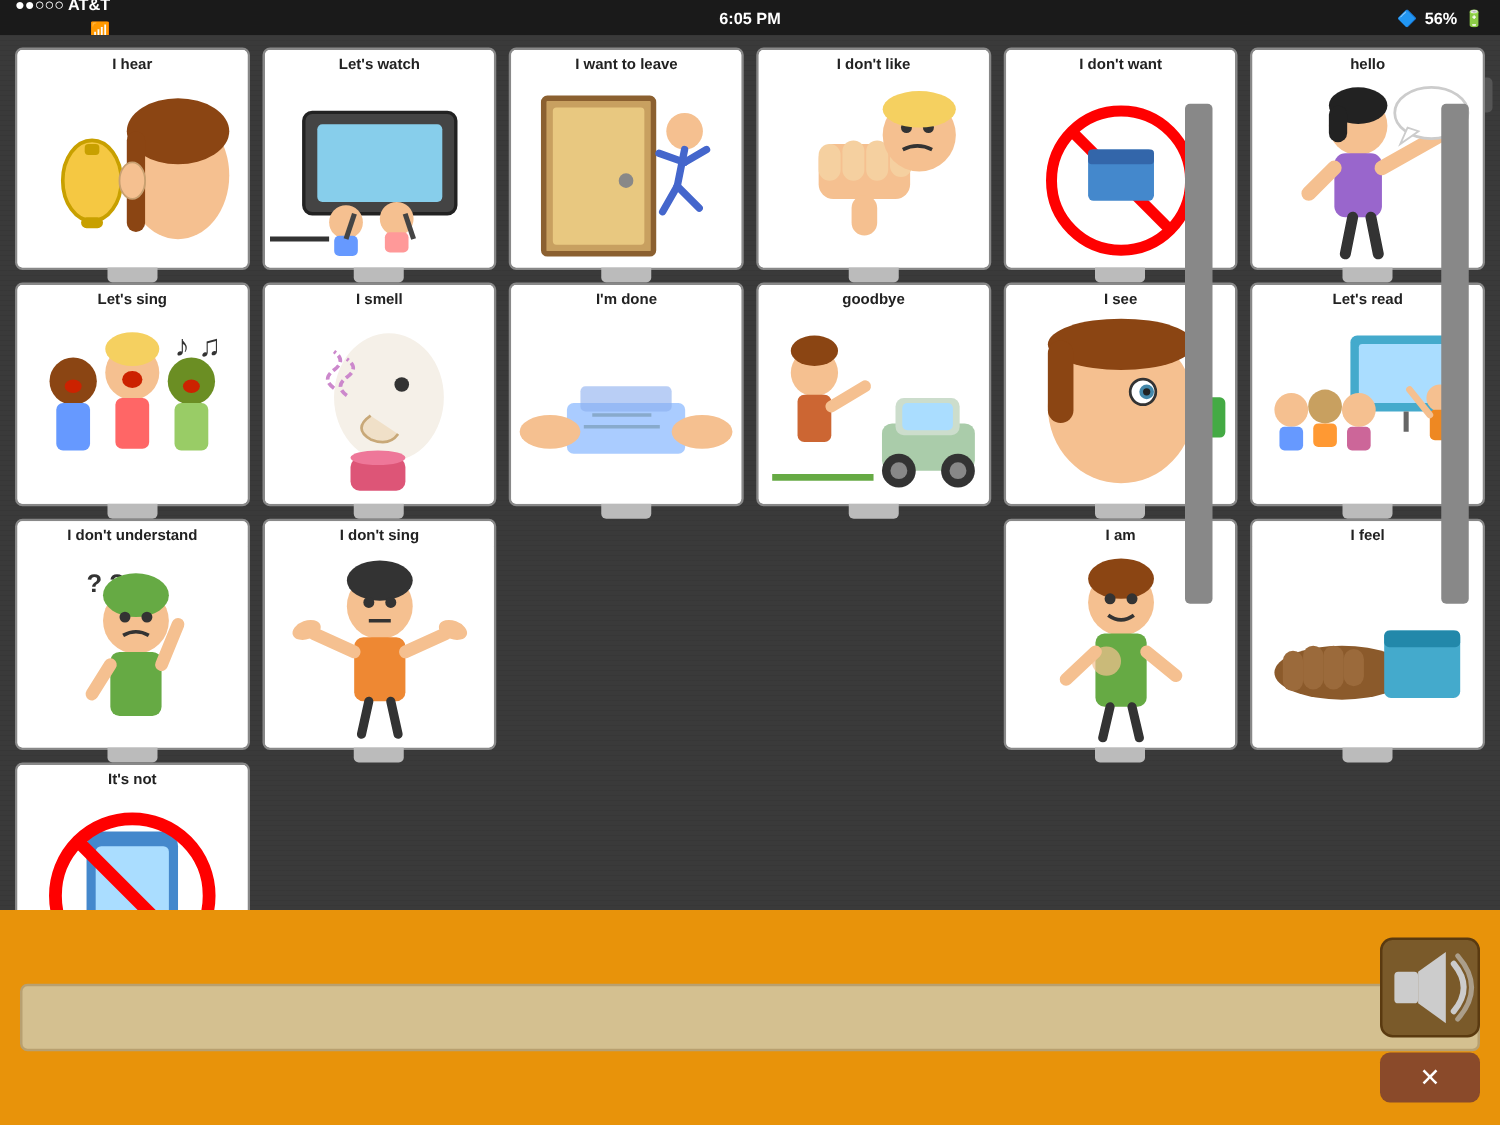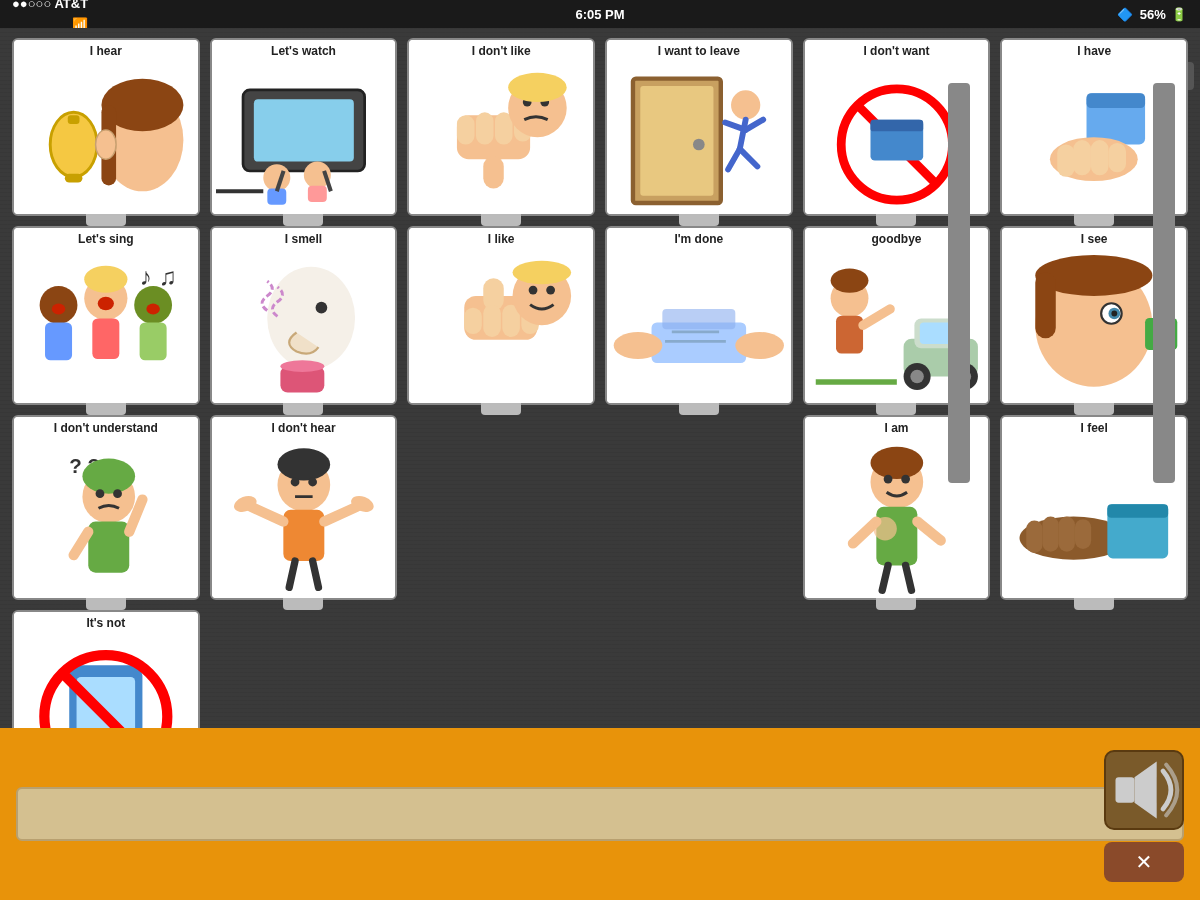--- a/index.html
+++ b/index.html
@@ -269,44 +269,20 @@
 
           <line x1="50" y1="75" x2="45" y2="90" stroke="#444" stroke-width="3"></line>
           <line x1="80" y1="75" x2="85" y2="90" stroke="#444" stroke-width="3"></line>
           <line x1="35" y1="90" width="60" y2="90" stroke="#333" stroke-width="3"></line>
         </svg>
       </div>
       <div class="card-tab"></div>
     </div>
 
     <div class="card">
-      <div class="card-label">I don't like</div>
-      <div class="card-image">
-        <svg viewBox="0 0 120 100" xmlns="http://www.w3.org/2000/svg">
-
-          <rect x="30" y="35" width="50" height="30" rx="8" fill="#f5c090"></rect>
-          <rect x="48" y="63" width="14" height="22" rx="7" fill="#f5c090"></rect>
-
-          <rect x="30" y="35" width="12" height="20" rx="6" fill="#f5d0a0"></rect>
-          <rect x="43" y="33" width="12" height="22" rx="6" fill="#f5d0a0"></rect>
-          <rect x="56" y="33" width="12" height="22" rx="6" fill="#f5d0a0"></rect>
-          <rect x="69" y="35" width="12" height="18" rx="6" fill="#f5d0a0"></rect>
-
-          <circle cx="85" cy="30" r="20" fill="#f5c090"></circle>
-          <circle cx="78" cy="26" r="3" fill="#333"></circle>
-          <circle cx="90" cy="26" r="3" fill="#333"></circle>
-          <path d="M76 38 Q84 34 92 38" stroke="#333" stroke-width="2" fill="none"></path>
-
-          <ellipse cx="85" cy="16" rx="20" ry="10" fill="#f5d060"></ellipse>
-        </svg>
-      </div>
-      <div class="card-tab"></div>
-    </div>
-
-    <div class="card">
       <div class="card-label">I want to leave</div>
       <div class="card-image">
         <svg viewBox="0 0 120 100" xmlns="http://www.w3.org/2000/svg">
 
           <rect x="15" y="10" width="60" height="85" rx="2" fill="#c8a060" stroke="#8B6030" stroke-width="3"></rect>
           <rect x="20" y="15" width="50" height="75" rx="2" fill="#e8c880"></rect>
 
           <circle cx="60" cy="55" r="4" fill="#888"></circle>
 
           <circle cx="92" cy="28" r="10" fill="#f5c090"></circle>
@@ -314,52 +290,84 @@
           <line x1="88" y1="58" x2="80" y2="72" stroke="#4466cc" stroke-width="4" stroke-linecap="round"></line>
           <line x1="88" y1="58" x2="100" y2="70" stroke="#4466cc" stroke-width="4" stroke-linecap="round"></line>
           <line x1="92" y1="45" x2="78" y2="40" stroke="#4466cc" stroke-width="4" stroke-linecap="round"></line>
           <line x1="92" y1="45" x2="104" y2="38" stroke="#4466cc" stroke-width="4" stroke-linecap="round"></line>
         </svg>
       </div>
       <div class="card-tab"></div>
     </div>
 
     <div class="card">
+      <div class="card-label">I don't like</div>
+      <div class="card-image">
+        <svg viewBox="0 0 120 100" xmlns="http://www.w3.org/2000/svg">
+
+          <rect x="30" y="35" width="50" height="30" rx="8" fill="#f5c090"></rect>
+          <rect x="48" y="63" width="14" height="22" rx="7" fill="#f5c090"></rect>
+
+          <rect x="30" y="35" width="12" height="20" rx="6" fill="#f5d0a0"></rect>
+          <rect x="43" y="33" width="12" height="22" rx="6" fill="#f5d0a0"></rect>
+          <rect x="56" y="33" width="12" height="22" rx="6" fill="#f5d0a0"></rect>
+          <rect x="69" y="35" width="12" height="18" rx="6" fill="#f5d0a0"></rect>
+
+          <circle cx="85" cy="30" r="20" fill="#f5c090"></circle>
+          <circle cx="78" cy="26" r="3" fill="#333"></circle>
+          <circle cx="90" cy="26" r="3" fill="#333"></circle>
+          <path d="M76 38 Q84 34 92 38" stroke="#333" stroke-width="2" fill="none"></path>
+
+          <ellipse cx="85" cy="16" rx="20" ry="10" fill="#f5d060"></ellipse>
+        </svg>
+      </div>
+      <div class="card-tab"></div>
+    </div>
+
+    <div class="card">
       <div class="card-label">I don't want</div>
       <div class="card-image">
         <svg viewBox="0 0 120 100" xmlns="http://www.w3.org/2000/svg">
 
           <circle cx="60" cy="55" r="38" fill="none" stroke="red" stroke-width="6"></circle>
           <line x1="33" y1="28" x2="87" y2="82" stroke="red" stroke-width="6"></line>
 
           <rect x="42" y="38" width="36" height="28" rx="3" fill="#4488cc"></rect>
           <rect x="42" y="38" width="36" height="8" rx="2" fill="#3366aa"></rect>
         </svg>
       </div>
       <div class="card-tab"></div>
     </div>
 
-
-    <div class="card">
-      <div class="card-label">I have</div>
-      <div class="card-image">
-        <svg viewBox="0 0 120 100" xmlns="http://www.w3.org/2000/svg">
-
-          <rect x="55" y="20" width="40" height="35" rx="4" fill="#66aaee"></rect>
-          <rect x="55" y="20" width="40" height="10" rx="3" fill="#4488cc"></rect>
-
-          <ellipse cx="60" cy="65" rx="30" ry="15" fill="#f5c090"></ellipse>
-          <rect x="35" y="55" width="12" height="22" rx="6" fill="#f5d0a0"></rect>
-          <rect x="46" y="52" width="12" height="24" rx="6" fill="#f5d0a0"></rect>
-          <rect x="58" y="52" width="12" height="24" rx="6" fill="#f5d0a0"></rect>
-          <rect x="70" y="54" width="12" height="20" rx="6" fill="#f5d0a0"></rect>
-        </svg>
-      </div>
-      <div class="card-tab"></div>
-    </div>
+    <div class="card">
+      <div class="card-label">hello</div>
+      <div class="card-image">
+        <svg viewBox="0 0 120 100" xmlns="http://www.w3.org/2000/svg">
+
+          <circle cx="55" cy="25" r="16" fill="#f5c090"></circle>
+
+          <ellipse cx="55" cy="14" rx="16" ry="10" fill="#222"></ellipse>
+          <rect x="39" y="14" width="10" height="20" rx="5" fill="#222"></rect>
+
+          <rect x="42" y="40" width="26" height="35" rx="6" fill="#9966cc"></rect>
+
+          <line x1="68" y1="48" x2="100" y2="30" stroke="#f5c090" stroke-width="8" stroke-linecap="round"></line>
+
+          <line x1="42" y1="48" x2="28" y2="62" stroke="#f5c090" stroke-width="8" stroke-linecap="round"></line>
+
+          <line x1="52" y1="75" x2="48" y2="95" stroke="#333" stroke-width="6" stroke-linecap="round"></line>
+          <line x1="62" y1="75" x2="66" y2="95" stroke="#333" stroke-width="6" stroke-linecap="round"></line>
+
+          <ellipse cx="95" cy="18" rx="20" ry="14" fill="#fff" stroke="#ccc" stroke-width="1.5"></ellipse>
+          <polygon points="82,26 78,35 88,28" fill="#fff" stroke="#ccc" stroke-width="1"></polygon>
+        </svg>
+      </div>
+      <div class="card-tab"></div>
+    </div>
+
 
     <div class="card">
       <div class="card-label">Let's sing</div>
       <div class="card-image">
         <svg viewBox="0 0 130 100" xmlns="http://www.w3.org/2000/svg">
 
           <text x="90" y="20" font-size="18" fill="#333">♪ ♫</text>
 
           <circle cx="30" cy="35" r="14" fill="#8B4513"></circle>
           <rect x="20" y="48" width="20" height="28" rx="4" fill="#6699ff"></rect>
@@ -391,42 +399,20 @@
           <path d="M35 40 Q28 35 35 30 Q42 25 35 20" stroke="#cc88cc" stroke-width="2" fill="none" stroke-dasharray="4,2"></path>
           <path d="M42 44 Q35 39 42 34 Q49 29 42 24" stroke="#cc88cc" stroke-width="2" fill="none" stroke-dasharray="4,2"></path>
 
           <rect x="44" y="78" width="30" height="18" rx="5" fill="#dd5577"></rect>
           <ellipse cx="59" cy="78" rx="15" ry="4" fill="#ee7799"></ellipse>
         </svg>
       </div>
       <div class="card-tab"></div>
     </div>
 
-    <div class="card">
-      <div class="card-label">I like</div>
-      <div class="card-image">
-        <svg viewBox="0 0 120 100" xmlns="http://www.w3.org/2000/svg">
-
-          <rect x="35" y="30" width="50" height="30" rx="8" fill="#f5c090"></rect>
-          <rect x="48" y="18" width="14" height="22" rx="7" fill="#f5d0a0"></rect>
-
-          <rect x="35" y="38" width="12" height="18" rx="6" fill="#f5d0a0"></rect>
-          <rect x="48" y="36" width="12" height="22" rx="6" fill="#f5d0a0"></rect>
-          <rect x="61" y="36" width="12" height="22" rx="6" fill="#f5d0a0"></rect>
-          <rect x="74" y="38" width="12" height="18" rx="6" fill="#f5d0a0"></rect>
-
-          <circle cx="88" cy="30" r="20" fill="#f5c090"></circle>
-          <circle cx="82" cy="26" r="3" fill="#333"></circle>
-          <circle cx="94" cy="26" r="3" fill="#333"></circle>
-          <path d="M80 36 Q88 42 96 36" stroke="#333" stroke-width="2" fill="none"></path>
-          <ellipse cx="88" cy="14" rx="20" ry="8" fill="#f5d060"></ellipse>
-        </svg>
-      </div>
-      <div class="card-tab"></div>
-    </div>
 
     <div class="card">
       <div class="card-label">I'm done</div>
       <div class="card-image">
         <svg viewBox="0 0 130 100" xmlns="http://www.w3.org/2000/svg">
 
           <rect x="30" y="48" width="70" height="30" rx="4" fill="#aaccff"></rect>
           <rect x="38" y="38" width="54" height="15" rx="3" fill="#8aadee" opacity="0.6"></rect>
 
           <line x1="45" y1="55" x2="80" y2="55" stroke="#88aacc" stroke-width="2"></line>
@@ -479,20 +465,44 @@
 
           <ellipse cx="60" cy="16" rx="40" ry="14" fill="#8B4513"></ellipse>
           <rect x="20" y="14" width="14" height="45" rx="7" fill="#8B4513"></rect>
 
           <rect x="95" y="45" width="22" height="22" rx="3" fill="#44aa44"></rect>
         </svg>
       </div>
       <div class="card-tab"></div>
     </div>
 
+    <div class="card">
+      <div class="card-label">Let's read</div>
+      <div class="card-image">
+        <svg viewBox="0 0 130 100" xmlns="http://www.w3.org/2000/svg">
+
+          <rect x="55" y="8" width="65" height="45" rx="4" fill="#44aacc"></rect>
+          <rect x="60" y="13" width="55" height="35" rx="2" fill="#aaddff"></rect>
+
+          <line x1="88" y1="53" x2="88" y2="65" stroke="#666" stroke-width="3"></line>
+
+          <circle cx="20" cy="52" r="10" fill="#f5c090"></circle>
+          <rect x="13" y="62" width="14" height="14" rx="3" fill="#6699ff"></rect>
+          <circle cx="40" cy="50" r="10" fill="#c8a060"></circle>
+          <rect x="33" y="60" width="14" height="14" rx="3" fill="#ff9933"></rect>
+          <circle cx="60" cy="52" r="10" fill="#f5c090"></circle>
+          <rect x="53" y="62" width="14" height="14" rx="3" fill="#cc6699"></rect>
+
+          <circle cx="108" cy="45" r="8" fill="#f5c090"></circle>
+          <rect x="102" y="52" width="12" height="18" rx="3" fill="#ee8822"></rect>
+          <line x1="102" y1="55" x2="90" y2="40" stroke="#f5c090" stroke-width="4" stroke-linecap="round"></line>
+        </svg>
+      </div>
+      <div class="card-tab"></div>
+    </div>
 
     <div class="card">
       <div class="card-label">I don't understand</div>
       <div class="card-image">
         <svg viewBox="0 0 120 105" xmlns="http://www.w3.org/2000/svg">
 
           <text x="35" y="22" font-size="14" fill="#333" font-weight="bold">? ? ?</text>
 
           <circle cx="62" cy="38" r="18" fill="#f5c090"></circle>
 
@@ -507,21 +517,21 @@
 
           <line x1="76" y1="62" x2="85" y2="40" stroke="#f5c090" stroke-width="7" stroke-linecap="round"></line>
 
           <line x1="48" y1="62" x2="38" y2="78" stroke="#f5c090" stroke-width="7" stroke-linecap="round"></line>
         </svg>
       </div>
       <div class="card-tab"></div>
     </div>
 
     <div class="card">
-      <div class="card-label">I don't hear</div>
+      <div class="card-label">I don't sing</div>
       <div class="card-image">
         <svg viewBox="0 0 120 105" xmlns="http://www.w3.org/2000/svg">
 
           <circle cx="60" cy="30" r="18" fill="#f5c090"></circle>
 
           <ellipse cx="60" cy="16" rx="18" ry="11" fill="#333"></ellipse>
 
           <circle cx="54" cy="28" r="3" fill="#333"></circle>
           <circle cx="66" cy="28" r="3" fill="#333"></circle>
 

